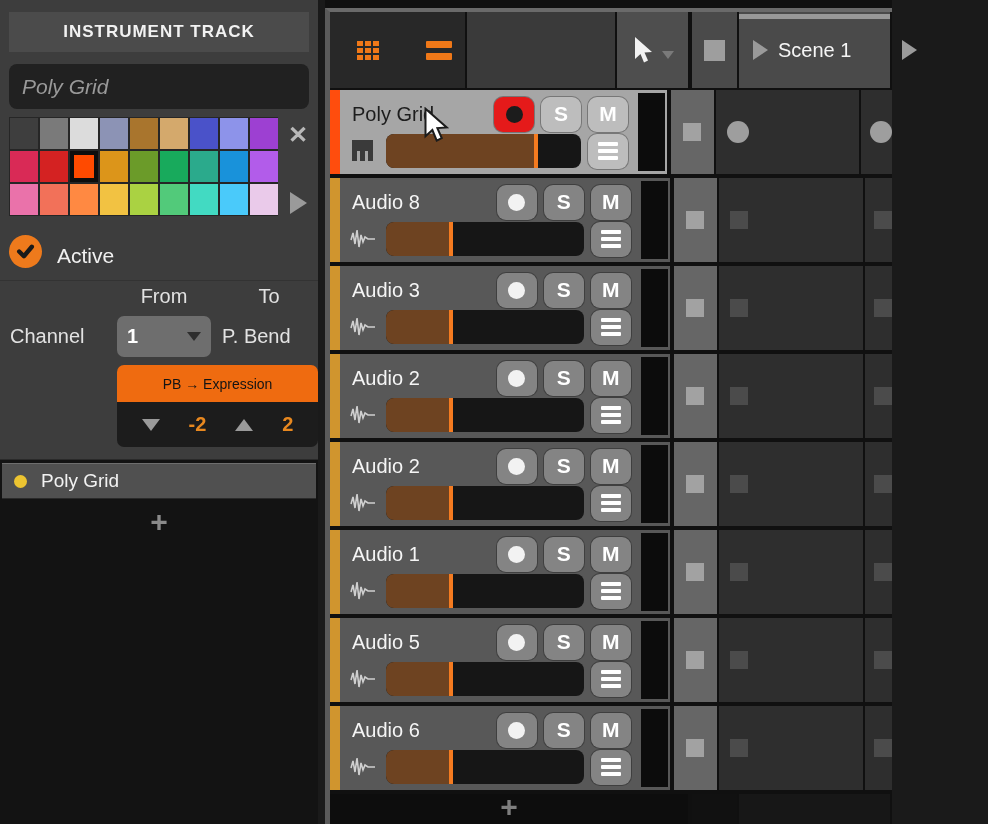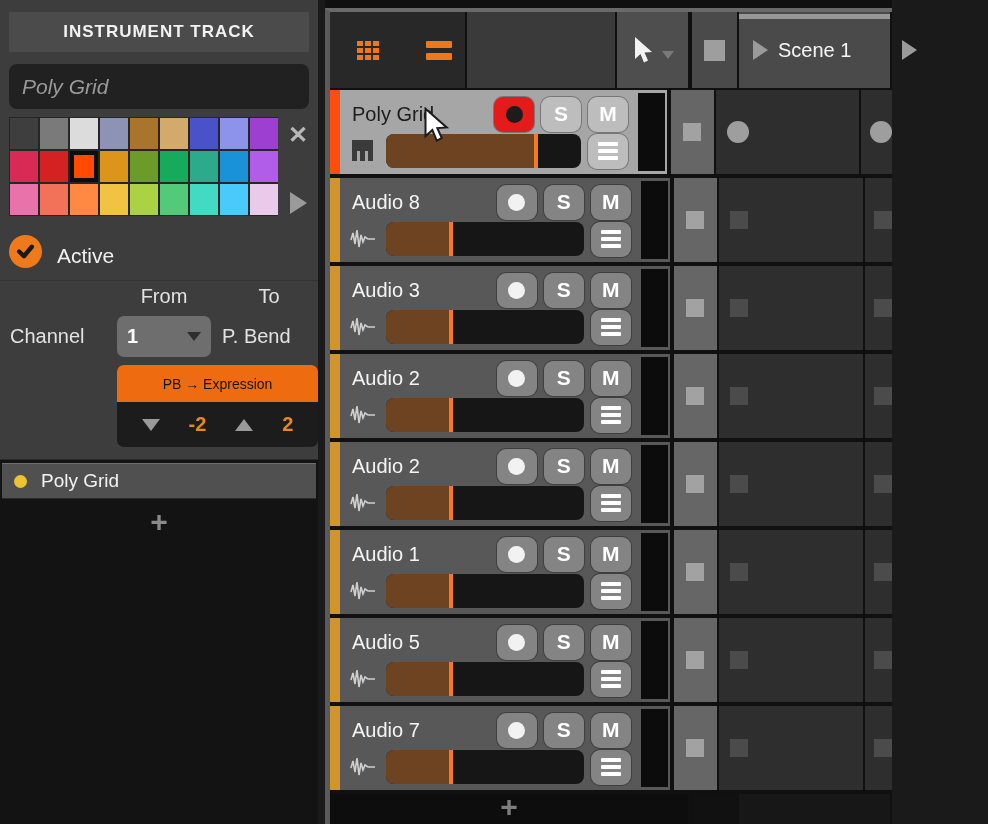--- a/index.html
+++ b/index.html
@@ -576,21 +576,21 @@
 
       <span class="slot-square"></span>
     </div>
   </div>
 
   <div class="trow audio">
     <div class="theader">
       <div class="tcolor" style="background: rgb(208, 149, 46);"></div>
       <div class="tbody">
         <div class="tline1">
-          <span class="tname">Audio 7</span>
+          <span class="tname">Audio 6</span>
           <span class="spacer"></span>
           <button class="tbtn rec">
                     <span class="rec-dot"></span>
                   </button>
           <button class="tbtn solo">S</button>
           <button class="tbtn mute">M</button>
         </div>
         <div class="tline2">
           <span class="ticon">
 

